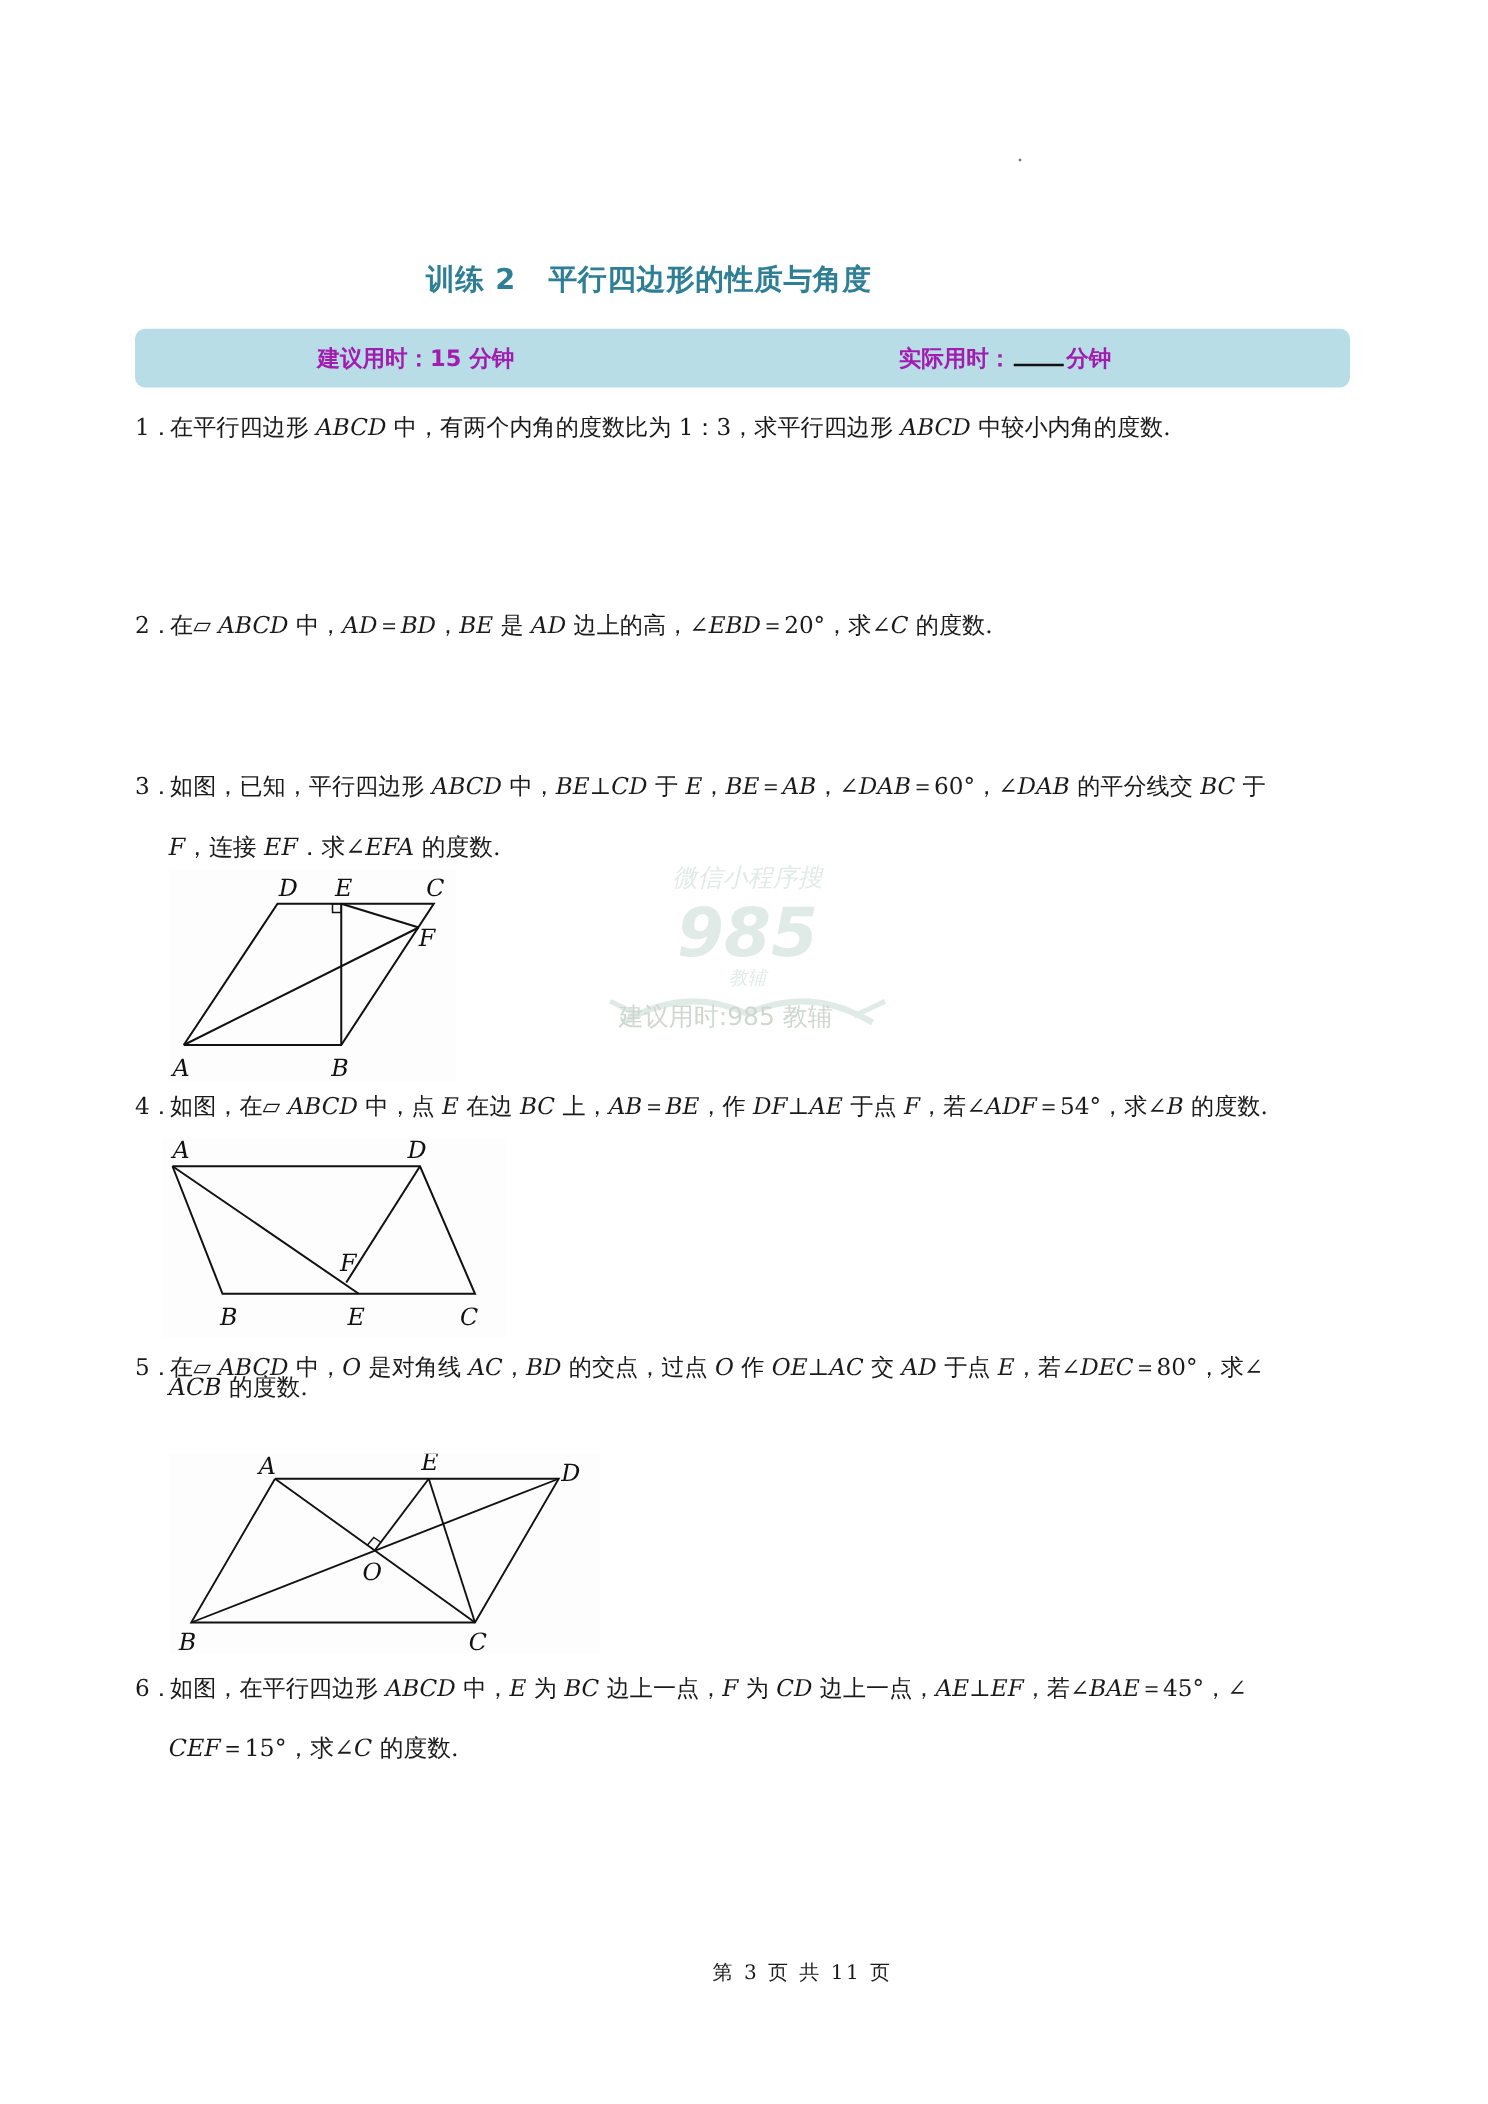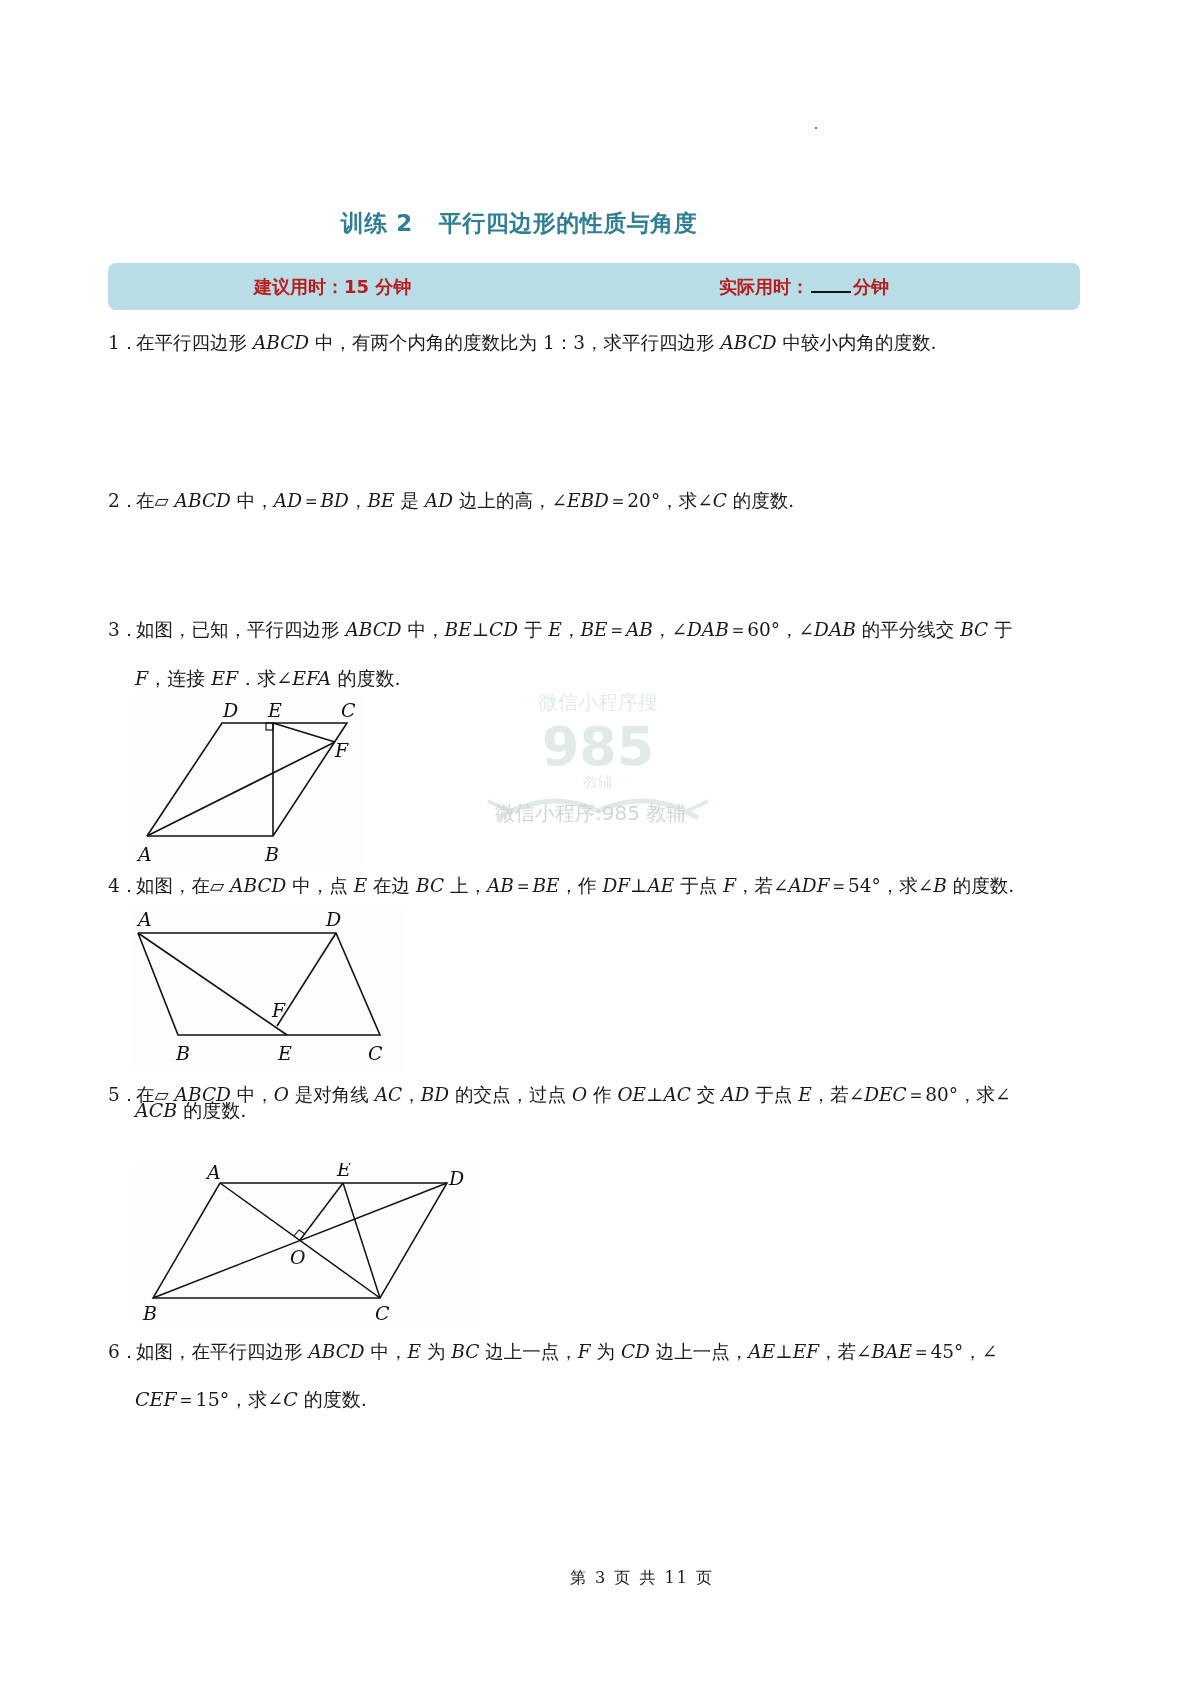--- a/index.html
+++ b/index.html
@@ -3,31 +3,31 @@
 <meta charset="utf-8">
 <style>
   html, body { margin:0; padding:0; background:#ffffff; }
   body { width:1190px; height:1683px; position:relative; overflow:hidden;
          font-family:"DejaVu Serif", "Liberation Serif", serif; color:#1a1a1a; }
   .abs { position:absolute; }
   .title { left:0; width:1038px; top:208px; text-align:center; font-family:"DejaVu Sans","Liberation Sans",sans-serif;
            font-weight:bold; font-size:23px; color:#2e7f96; letter-spacing:0.5px; }
   .title .num { margin-right:26px; }
   .band { left:108px; top:263px; width:972px; height:47px; background:#b8dde7; border-radius:8px; }
-  .band .lbl { position:absolute; top:12px; font-family:"DejaVu Sans","Liberation Sans",sans-serif; font-weight:bold; font-size:18px; color:#b91c1c; }
+  .band .lbl { position:absolute; top:12px; font-family:"DejaVu Sans","Liberation Sans",sans-serif; font-weight:bold; font-size:18px; color:#a21caf; }
   .band .left { left:146px; }
   .band .right { left:611px;font-family:Liberation Serif, serif; }
   .blank { display:inline-block; width:40px; border-bottom:2px solid #111; height:16px; vertical-align:baseline; margin:0 2px; }
   .q { left:108px; font-size:18.5px; line-height:26px; white-space:nowrap; }
   .q .n { display:inline-block; width:28px; }
   .cont { left:135px; font-size:19px; line-height:26px; white-space:nowrap; }
   i.m { font-style:italic; }
   .fig { background:#fdfdfd; }
   .fig svg text { font-family:"DejaVu Serif","Liberation Serif",serif; font-style:italic; font-size:19px; fill:#111; }
-  .wm { left:478px; top:683px; width:240px; height:150px; opacity:0.35; }
+  .wm { left:478px; top:683px; width:240px; height:150px; opacity:0.35;font-style:italic; }
   .wm-text { left:495px; top:800px; font-family:"DejaVu Sans","Liberation Sans",sans-serif; font-size:20px; color:#cfd8cf; }
   .footer { left:0; width:1190px; top:1568px; text-align:center; font-size:16px; letter-spacing:2px;padding-left:47px; }
   .dot { left:815px; top:127px; width:2px; height:2px; background:#777; }
 </style>
 </head>
 <body>
 
 <div class="abs dot"></div>
 
 <div class="abs title">
@@ -67,21 +67,21 @@
 <div class="abs wm">
   <svg width="240" height="150" viewBox="0 0 240 150">
     <text x="120" y="26" text-anchor="middle" font-family="DejaVu Sans, sans-serif" font-size="20" fill="#a9c7bb">微信小程序搜</text>
     <text x="120" y="82" text-anchor="middle" font-family="DejaVu Sans, sans-serif" font-size="54" font-weight="bold" fill="#a9c7bb">985</text>
     <text x="120" y="104" text-anchor="middle" font-family="DejaVu Sans, sans-serif" font-size="15" fill="#a9c7bb">教辅</text>
     <path d="M20 135 Q70 105 120 128 Q170 105 220 135" stroke="#a9c7bb" stroke-width="5" fill="none"></path>
     <path d="M35 130 L10 118" stroke="#a9c7bb" stroke-width="4" fill="none"></path>
     <path d="M205 130 L230 118" stroke="#a9c7bb" stroke-width="4" fill="none"></path>
   </svg>
 </div>
-<div class="abs wm-text">微信小程序:985 教辅</div>
+<div class="abs wm-text">建议用时:985 教辅</div>
 
 <div class="abs q" style="top:873px"><span class="n">4．</span><span>如图，在▱ <i class="m">ABCD</i> 中，点 <i class="m">E</i> 在边 <i class="m">BC</i> 上，<i class="m">AB</i>＝<i class="m">BE</i>，作 <i class="m">DF</i>⊥<i class="m">AE</i> 于点 <i class="m">F</i>，若∠<i class="m">ADF</i>＝54°，求∠<i class="m">B</i> 的度数.</span></div>
 
 <div class="abs fig" style="left:130px; top:910px; width:275px; height:160px;">
   <svg width="275" height="160" viewBox="0 0 275 160">
     <g stroke="#111" stroke-width="1.6" fill="none">
       <polyline points="8,23 206,23 250,125 48,125 8,23"></polyline>
       <line x1="8" y1="23" x2="157" y2="125"></line>
       <line x1="206" y1="23" x2="147" y2="116"></line>
     </g>

